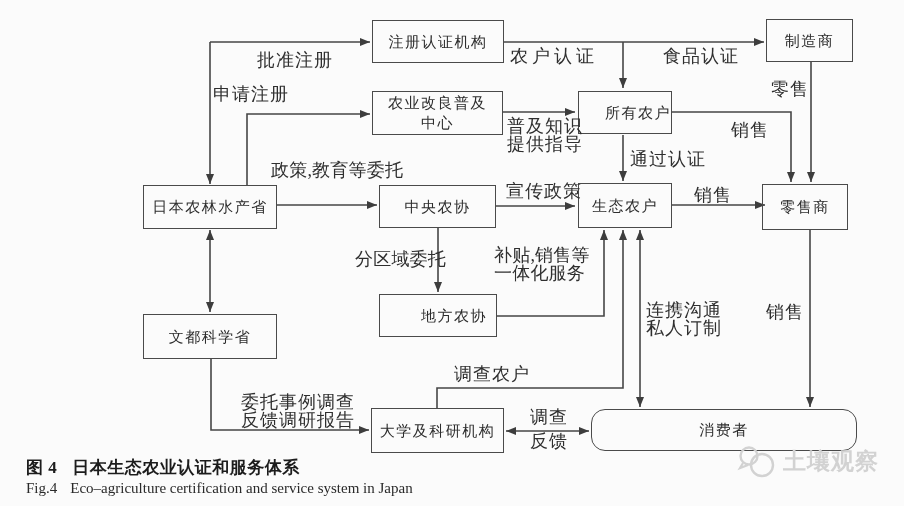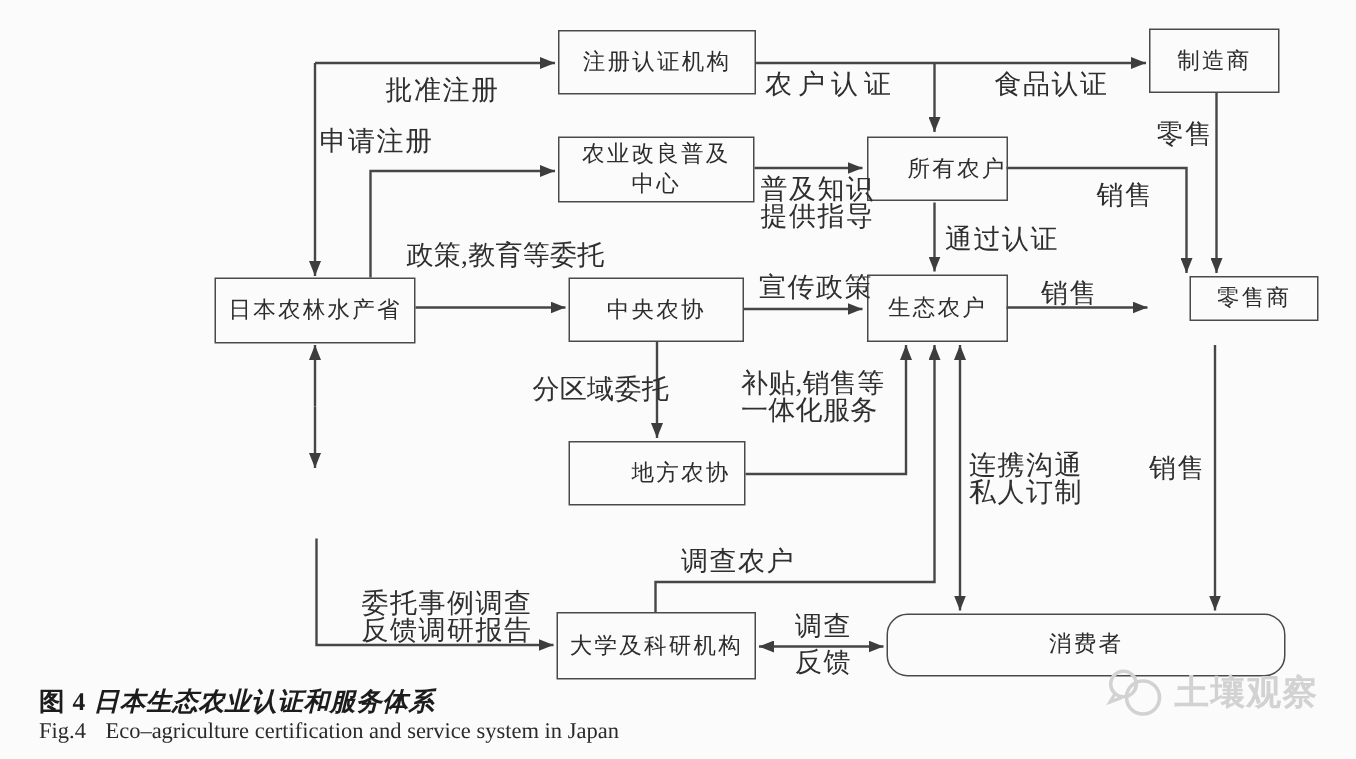--- a/index.html
+++ b/index.html
@@ -17,21 +17,21 @@
   }
   .lbl{
     position:absolute;font-size:18px;letter-spacing:1px;line-height:18px;
     white-space:nowrap;color:#2f2f2f;
   }
   .lbl span{display:block;}
   .sp4{letter-spacing:4px;}
   .sp0{letter-spacing:0.2px;}
   .cap{position:absolute;white-space:nowrap;}
   .cap-zh{font-weight:bold;font-size:17px;letter-spacing:0.5px;color:#1c1c1c;}
-  .cap-zh .t{margin-left:5px;font-style:italic;}
+  .cap-zh .t{margin-left:15px;}
   .cap-en{font-size:15px;color:#2a2a2a;}
   .cap-en .t{margin-left:13px;}
   #watermark{position:absolute;left:735px;top:444px;display:flex;align-items:center;color:#d2d2d2;}
   #wm-text{font-size:23px;font-weight:bold;letter-spacing:1px;margin-left:4px;}
 </style>
 </head>
 <body>
 
 <div id="stage">
 
@@ -81,25 +81,28 @@
     </div>
   <div class="node" style="left:143px;top:185px;width:134px;height:44px;">
       <span>日本农林水产省</span>
     </div>
   <div class="node" style="left:379px;top:185px;width:117px;height:43px;">
       <span>中央农协</span>
     </div>
   <div class="node" style="left:578px;top:183px;width:94px;height:45px;">
       <span>生态农户</span>
     </div>
-  <div class="node" style="left:793px;top:184px;width:86px;height:30px;">
+  <div class="node" style="left:762px;top:184px;width:86px;height:46px;">
       <span>零售商</span>
     </div>
   <div class="node" style="left:379px;top:294px;width:118px;height:43px;padding-left:32px;">
       <span>地方农协</span>
+    </div>
+  <div class="node" style="left:143px;top:314px;width:134px;height:45px;">
+      <span>文都科学省</span>
     </div>
   <div class="node" style="left:371px;top:408px;width:133px;height:45px;">
       <span>大学及科研机构</span>
     </div>
   <div class="node" style="left:591px;top:409px;width:266px;height:42px;border-radius:14px;">
       <span>消费者</span>
     </div>
 
   <div class="lbl" style="left:257px;top:51px;">批准注册</div>
   <div class="lbl" style="left:213px;top:85px;">申请注册</div>

